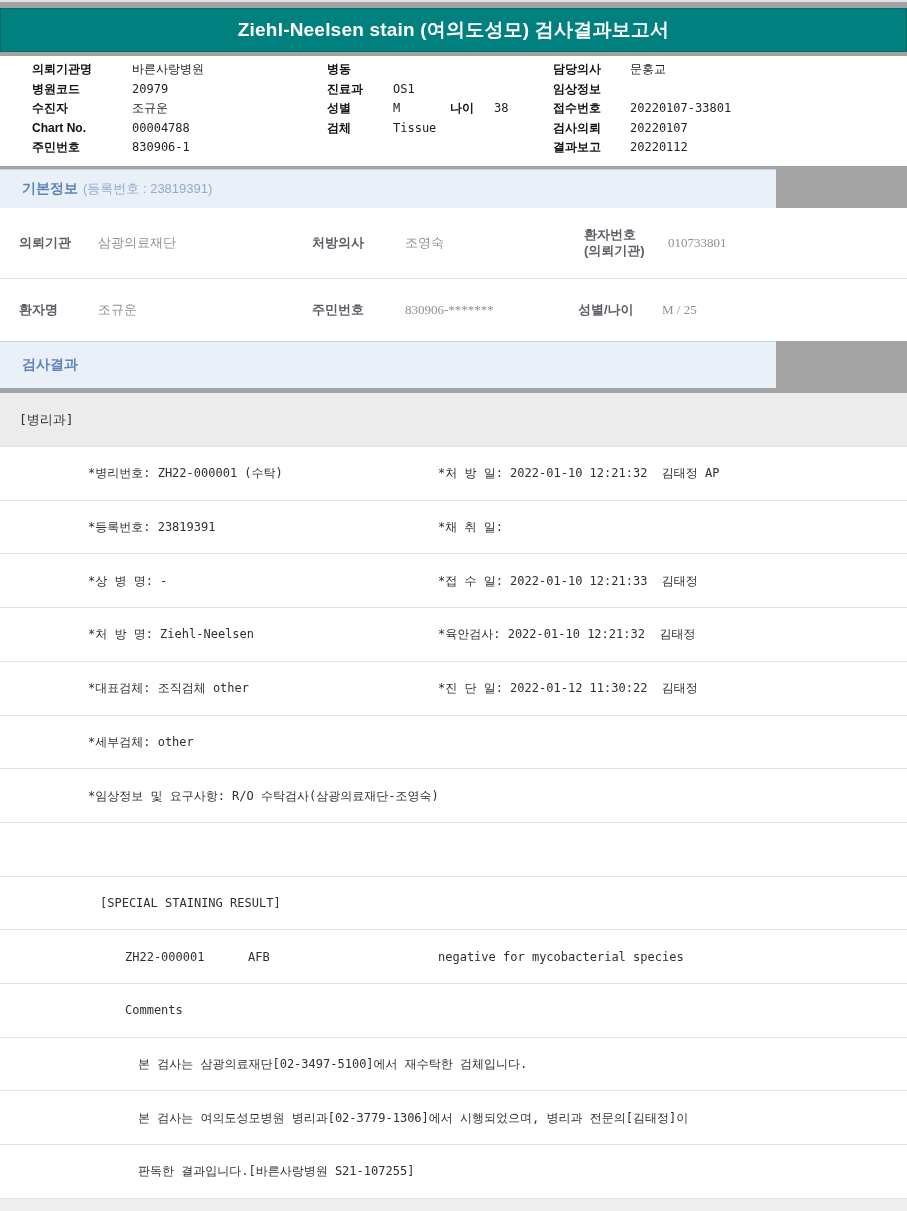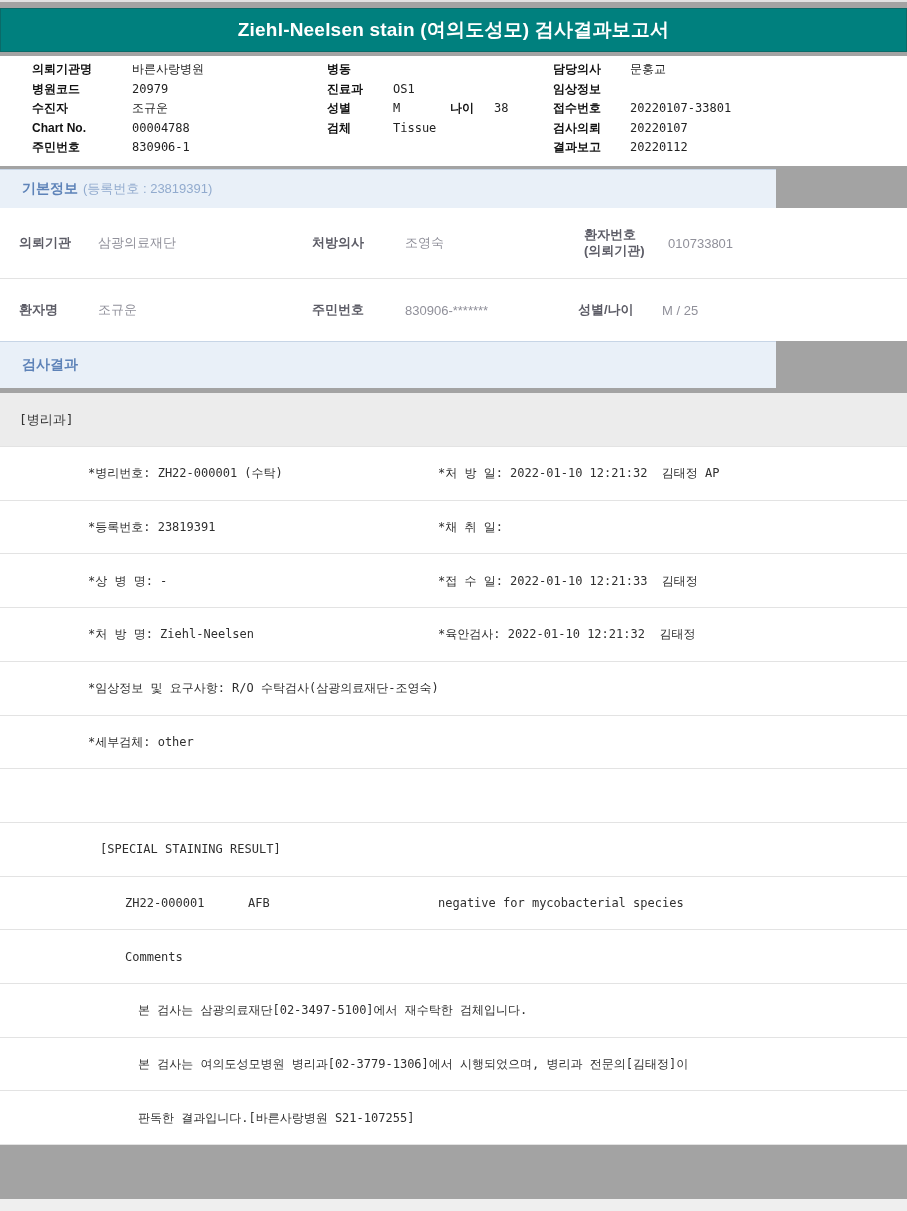--- a/index.html
+++ b/index.html
@@ -32,21 +32,21 @@
   #bar-basic{top:169px;height:39px;}
   #bar-results{top:341px;height:47px;}
   
   .info-table{position:absolute;top:208px;left:0;width:907px;height:133px;background:#fff;}
   .it-row{position:absolute;left:0;width:907px;}
   .it-row1{top:0;height:70px;border-bottom:1px solid #e3e3e3;}
   .it-row2{top:71px;height:62px;}
   .it-cell{position:absolute;top:50%;transform:translateY(-50%);white-space:nowrap;}
   .it-label{font-weight:bold;font-size:13px;color:#5c5c66;}
   .it-label.two-line{white-space:pre-line;line-height:16px;}
-  .it-value{font-size:13px;color:#90909a;font-family:Liberation Sans, sans-serif;}
+  .it-value{font-size:13px;color:#90909a;font-family:Liberation Serif, serif;}
   .x-c1l{left:19px;}  .x-c1v{left:98px;}
   .x-c2l{left:312px;} .x-c2v{left:405px;}
   .x-c3l{left:584px;} .x-c3v{left:668px;}
   .x-c3l2{left:578px;} .x-c3v2{left:662px;}
   
   .dept-row{position:absolute;top:393px;left:0;width:907px;height:54px;background:#ececec;
             display:flex;align-items:center;border-bottom:1px solid #e3e3e3;box-sizing:border-box;}
   .dept-row span{margin-left:19px;font-size:13px;color:#333;font-family:"DejaVu Sans Mono", monospace;}
   
   .detail{position:absolute;top:447px;left:0;width:778px;}
@@ -172,24 +172,28 @@
     </div>
     <div class="drow">
       <span class="cell cl">*상 병 명: -</span>
       <span class="cell cr">*접 수 일: 2022-01-10 12:21:33  김태정</span>
     </div>
     <div class="drow">
       <span class="cell cl">*처 방 명: Ziehl-Neelsen</span>
       <span class="cell cr">*육안검사: 2022-01-10 12:21:32  김태정</span>
     </div>
     <div class="drow">
+      <span class="cell cl">*대표검체: 조직검체 other</span>
+      <span class="cell cr">*진 단 일: 2022-01-12 11:30:22  김태정</span>
+    </div>
+    <div class="drow">
+      <span class="cell cl">*세부검체: other</span>
+    </div>
+    <div class="drow">
       <span class="cell cl">*임상정보 및 요구사항: R/O 수탁검사(삼광의료재단-조영숙)</span>
-    </div>
-    <div class="drow">
-      <span class="cell cl">*세부검체: other</span>
     </div>
     <div class="drow"></div>
     <div class="drow">
       <span class="cell c-special">[SPECIAL STAINING RESULT]</span>
     </div>
     <div class="drow">
       <span class="cell c-code">ZH22-000001</span>
       <span class="cell c-stain">AFB</span>
       <span class="cell c-result">negative for mycobacterial species</span>
     </div>

